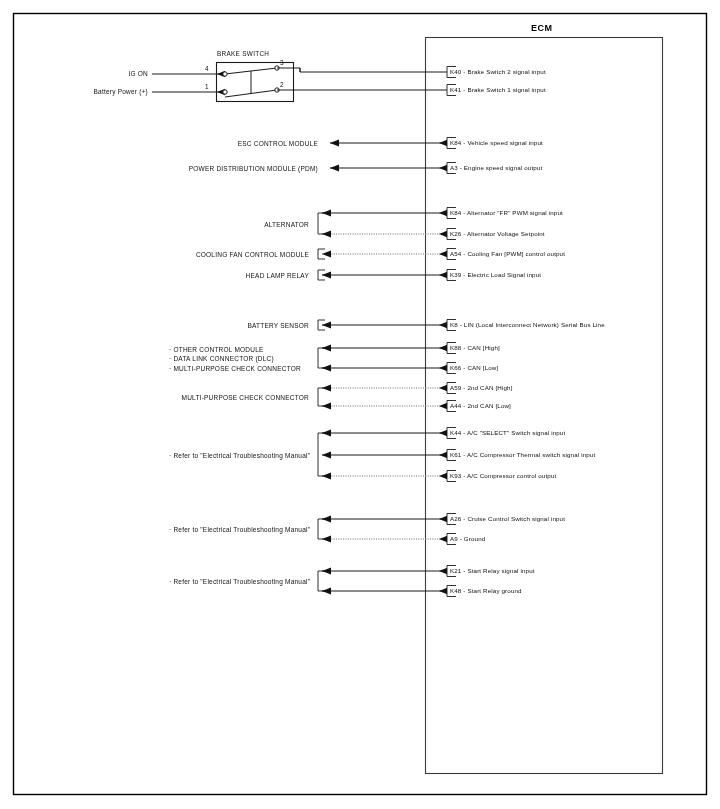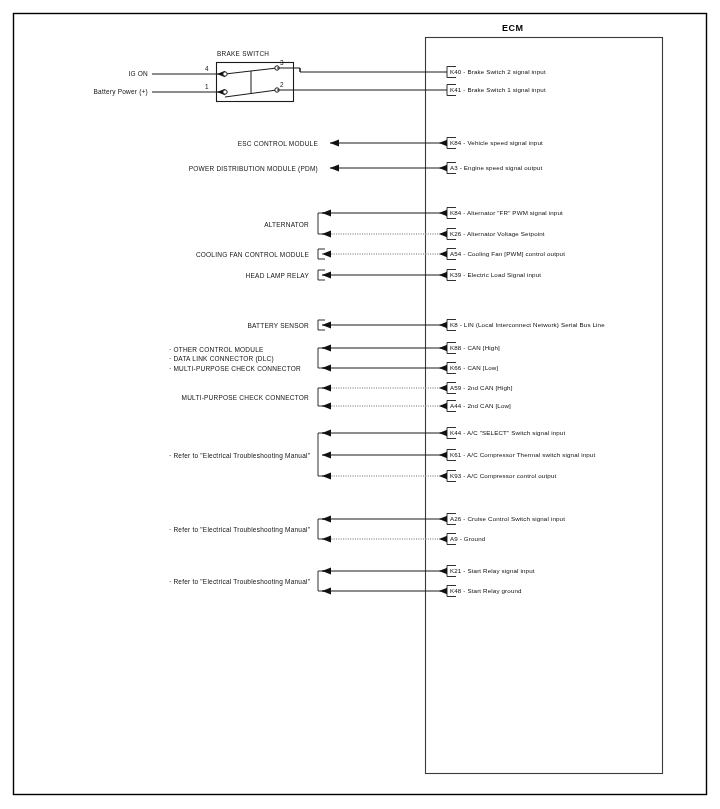--- a/index.html
+++ b/index.html
@@ -149,21 +149,21 @@
       <circle cx="225" cy="92" r="2.2" fill="#ffffff" stroke="#1a1a1a" stroke-width="1"></circle>
       <circle cx="277" cy="68" r="2.2" fill="#ffffff" stroke="#1a1a1a" stroke-width="1"></circle>
       <circle cx="277" cy="90" r="2.2" fill="#ffffff" stroke="#1a1a1a" stroke-width="1"></circle>
       <line x1="277" y1="68" x2="300" y2="68" stroke="#1a1a1a" stroke-width="1"></line>
       <line x1="277" y1="90" x2="300" y2="90" stroke="#1a1a1a" stroke-width="1"></line>
       <line x1="300" y1="68" x2="300" y2="72" stroke="#1a1a1a" stroke-width="1"></line>
       <line x1="300" y1="90" x2="300" y2="90" stroke="#1a1a1a" stroke-width="1"></line>
     </g>
   </svg>
 
-  <div class="ecm-title" style="left:502px;top:23px;">ECM</div>
+  <div class="ecm-title" style="left:531px;top:23px;">ECM</div>
   <div class="brk-title" style="left:217px;top:50px;">BRAKE SWITCH</div>
 
   <div class="term" style="left:205px;top:65px;">4</div>
   <div class="term" style="left:205px;top:83px;">1</div>
   <div class="term" style="left:280px;top:59px;">3</div>
   <div class="term" style="left:280px;top:81px;">2</div>
 
   <div class="lbl lbl-r" style="left:0px;width:148px;top:70px;">IG ON</div>
   <div class="lbl lbl-r" style="left:0px;width:148px;top:88px;">Battery Power (+)</div>
 

